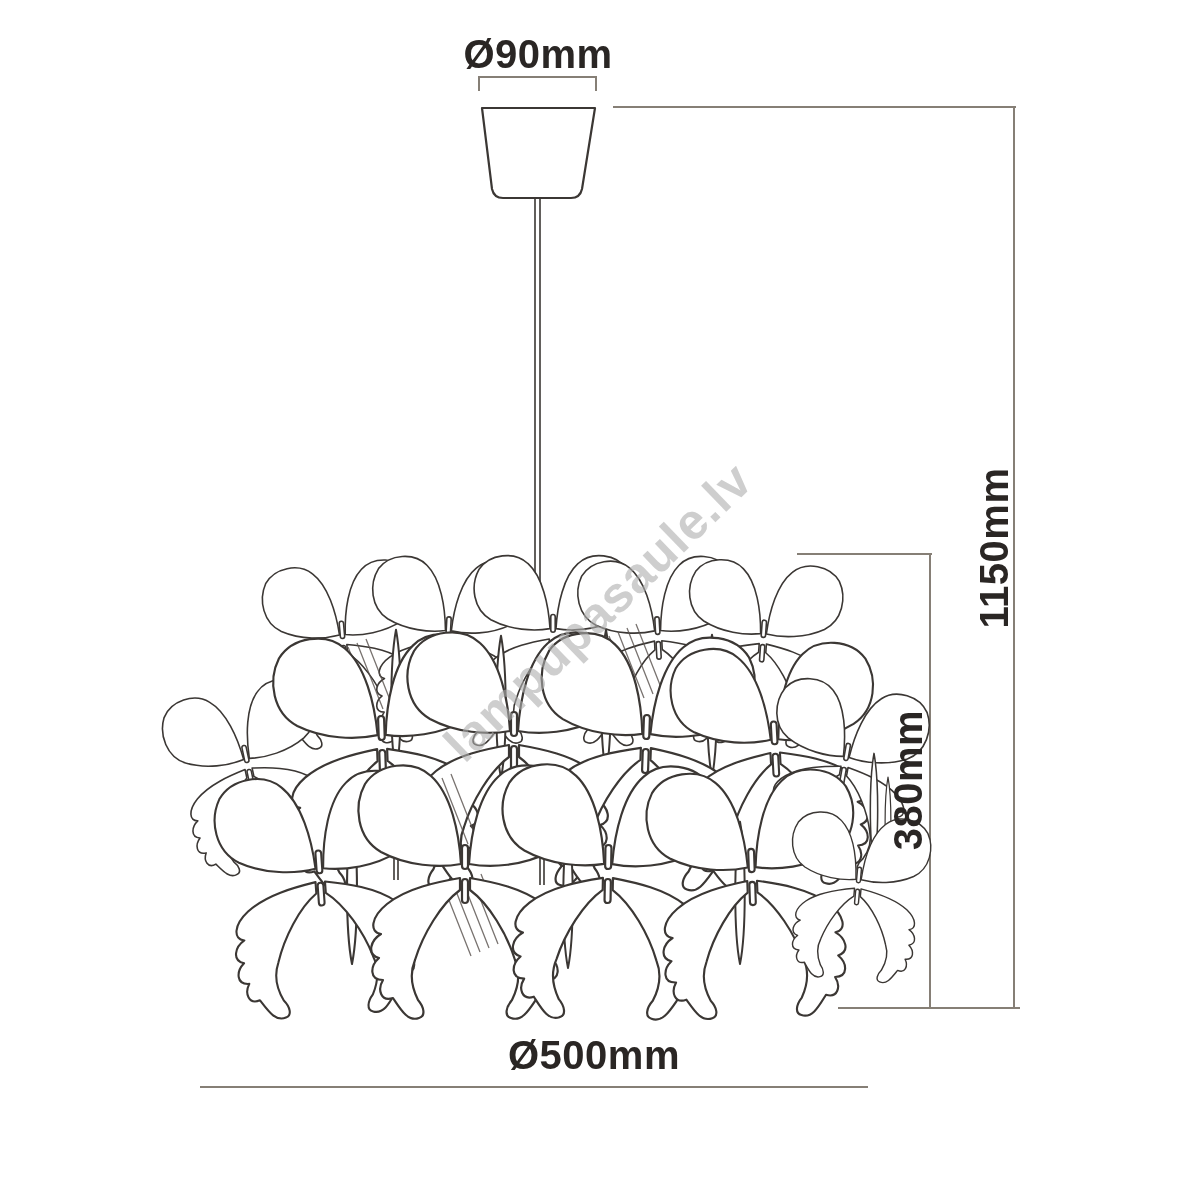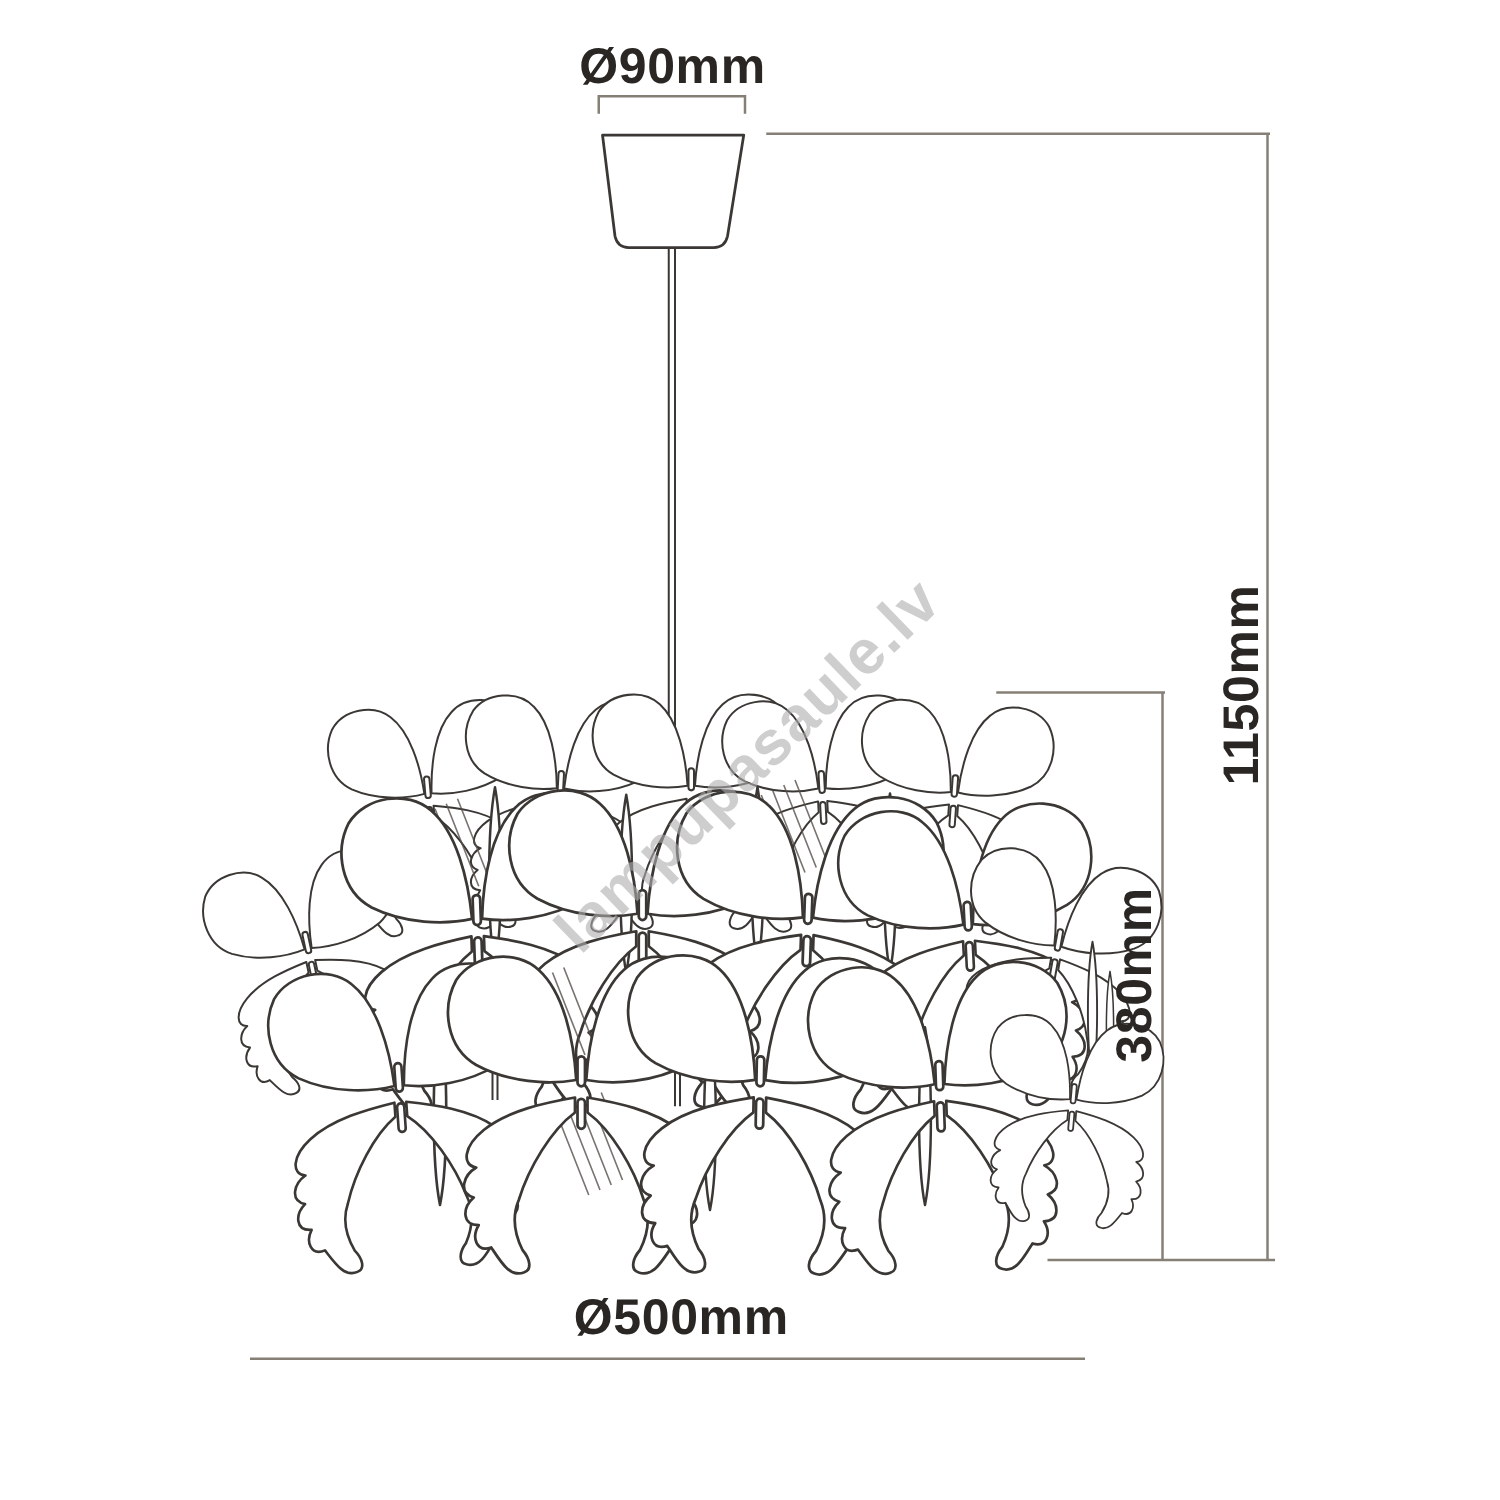--- a/index.html
+++ b/index.html
@@ -114,17 +114,17 @@
       </g>
     </g>
   </svg>
 
   <div class="dim-label" style="left:538px;top:54px;">Ø90mm</div>
 
   <div class="dim-label vertical" style="left:994px;top:548px;">1150mm</div>
 
   <div class="dim-label vertical" style="left:908px;top:780px;">380mm</div>
 
-  <div class="dim-label" style="left:545px;top:1055px;">Ø500mm</div>
+  <div class="dim-label" style="left:594px;top:1055px;">Ø500mm</div>
 
   <div class="watermark">lampupasaule.lv</div>
 
 </div>
 
 </body></html>

